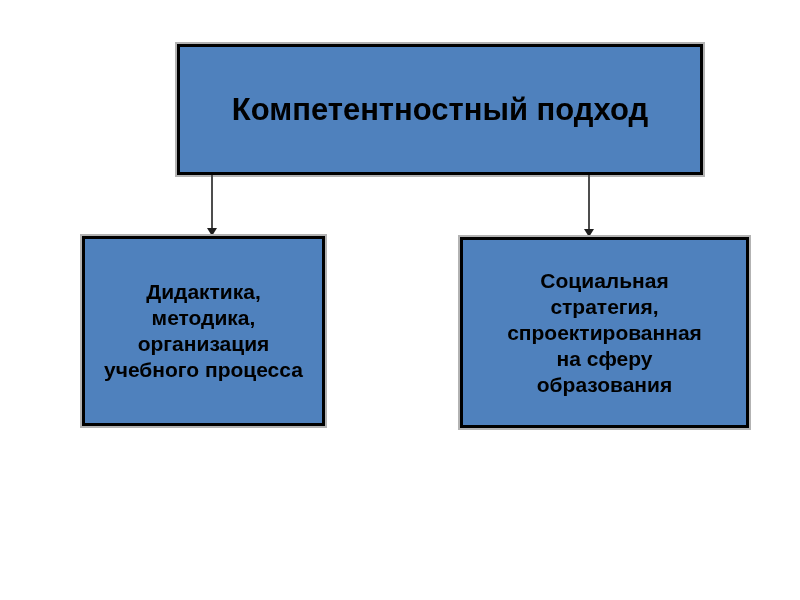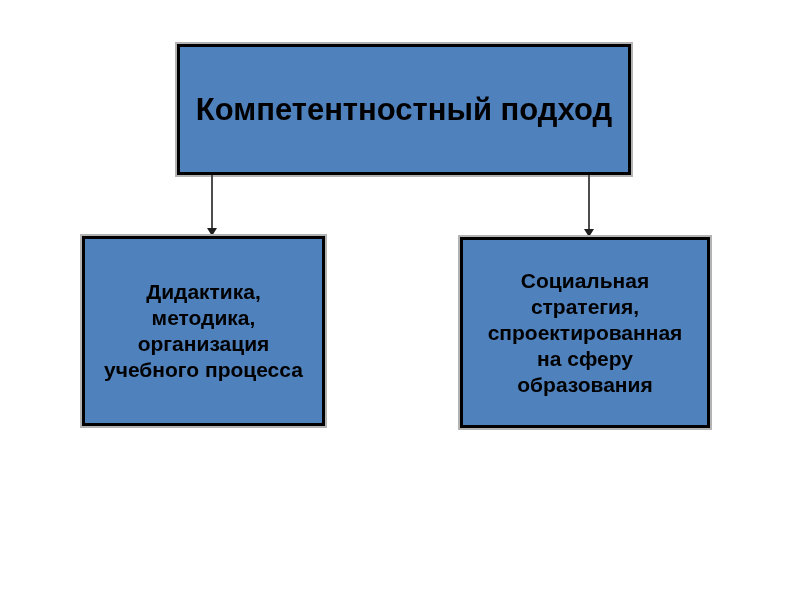--- a/index.html
+++ b/index.html
@@ -27,40 +27,40 @@
     color: #000000;
     font-weight: bold;
     text-align: center;
   }
   .box-label {
     white-space: pre-line;
   }
   .top-box {
     left: 177px;
     top: 44px;
-    width: 454px;
+    width: 526px;
     height: 131px;
     font-size: 31px;
   }
   .top-box .box-label {
     white-space: nowrap;
   }
   .left-box {
     left: 82px;
     top: 236px;
     width: 243px;
     height: 190px;
     font-size: 21px;
     line-height: 26px;
     align-items: center;
   }
   .right-box {
     left: 460px;
     top: 237px;
-    width: 250px;
+    width: 289px;
     height: 191px;
     font-size: 21px;
     line-height: 26px;
   }
   .connector {
     position: absolute;
     width: 2px;
     background: #4d4d4d;
   }
   .connector-left {

